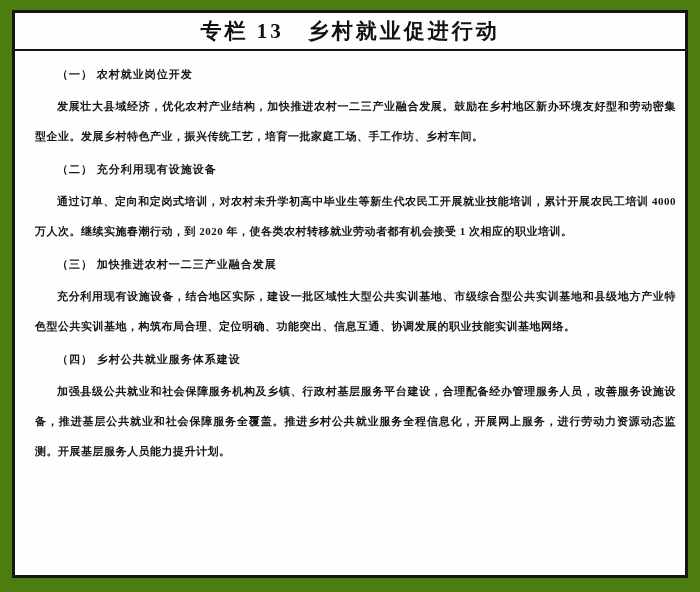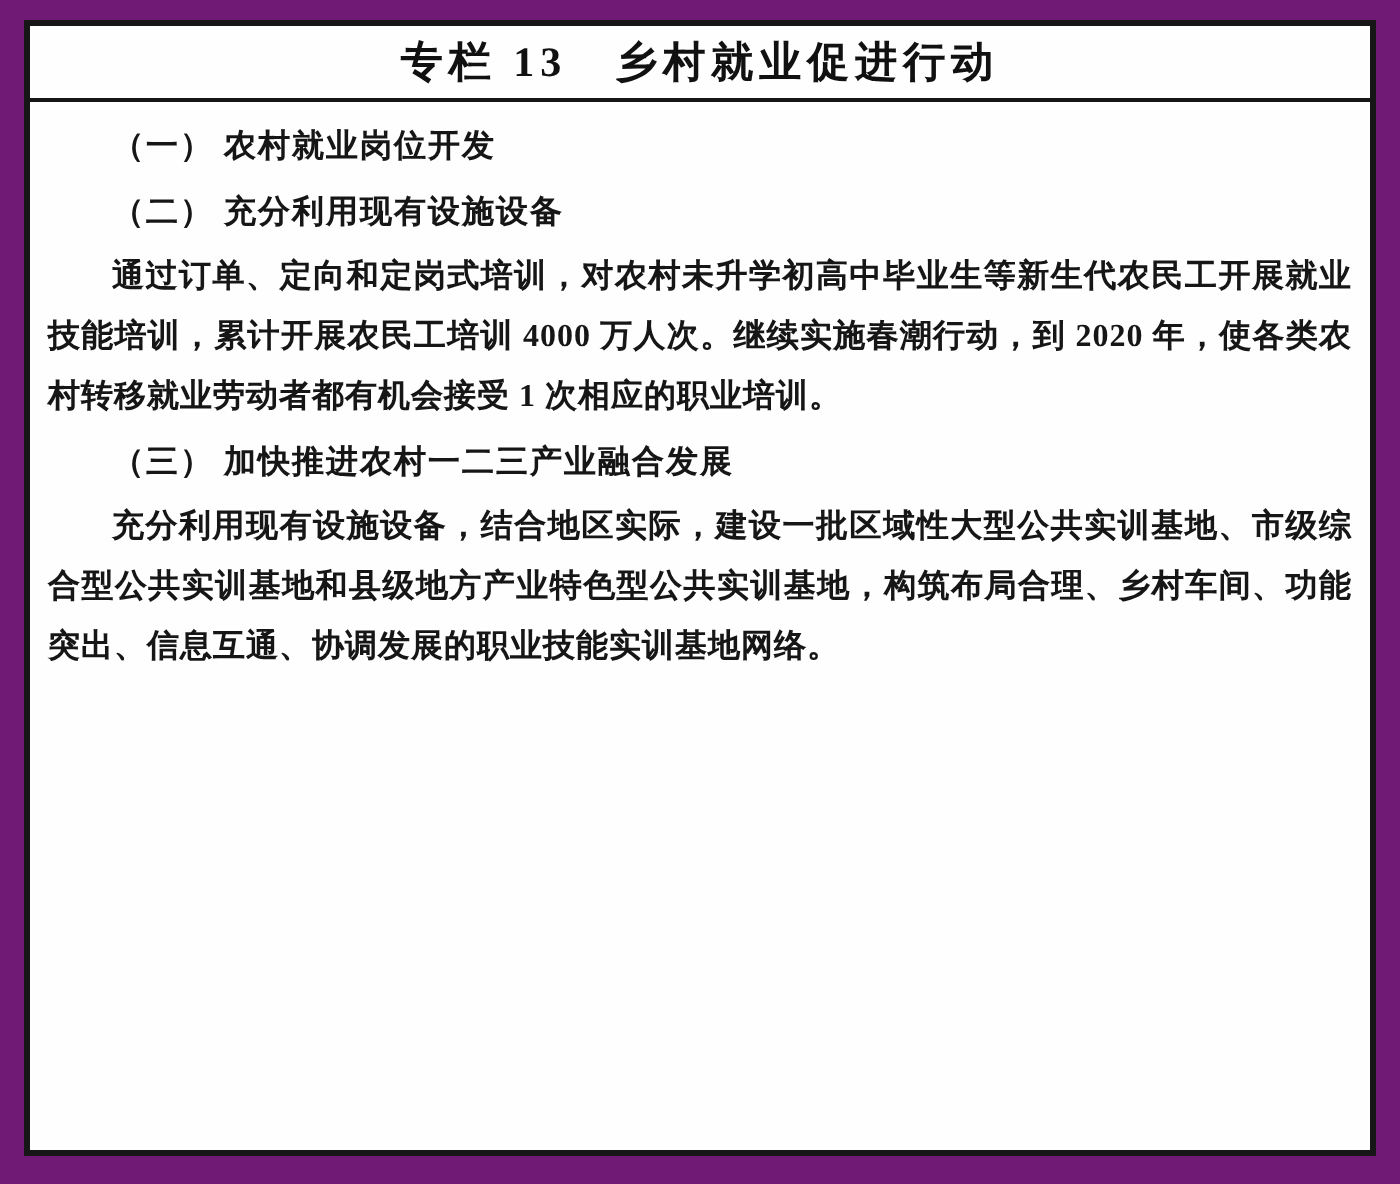--- a/index.html
+++ b/index.html
@@ -4,21 +4,21 @@
 <style>
   html, body {
     margin: 0;
     padding: 0;
     background: #ffffff;
   }
   .page {
     position: relative;
     width: 700px;
     height: 592px;
-    background: #701a75;
+    background: #4d7c0f;
     font-family: "Liberation Serif", "DejaVu Serif", serif;
     color: #151515;
   }
   .panel {
     position: absolute;
     left: 12px;
     top: 10px;
     width: 670px;
     height: 562px;
     border: 3px solid #161616;
@@ -30,22 +30,22 @@
     border-bottom: 2px solid #161616;
     display: flex;
     align-items: center;
     justify-content: center;
     font-size: 21px;
     font-weight: bold;
     letter-spacing: 3px;
     color: #111111;
   }
   .panel-body {
-    padding: 5px 9px 0 9px;
-    font-size: 16px;
+    padding: 5px 9px 0 20px;
+    font-size: 11px;
     line-height: 30px;
     font-weight: bold;
     text-align: justify;
     letter-spacing: 0.5px;
     color: #161616;
   }
   .sec-heading {
     text-indent: 2em;
     margin: 3px 0 2px 0;
     letter-spacing: 1px;
@@ -59,28 +59,33 @@
 </head>
 <body>
 
 <div class="page">
   <div class="panel">
     <div class="panel-title">专栏 13　乡村就业促进行动</div>
     <div class="panel-body">
 
       <div class="section">
         <div class="sec-heading">（一） 农村就业岗位开发</div>
+        <p class="sec-body">发展壮大县域经济，优化农村产业结构，加快推进农村一二三产业融合发展。鼓励在乡村地区新办环境友好型和劳动密集型企业。发展乡村特色产业，振兴传统工艺，培育一批家庭工场、手工作坊、乡村车间。</p>
       </div>
 
       <div class="section">
         <div class="sec-heading">（二） 充分利用现有设施设备</div>
         <p class="sec-body">通过订单、定向和定岗式培训，对农村未升学初高中毕业生等新生代农民工开展就业技能培训，累计开展农民工培训 4000 万人次。继续实施春潮行动，到 2020 年，使各类农村转移就业劳动者都有机会接受 1 次相应的职业培训。</p>
       </div>
 
       <div class="section">
         <div class="sec-heading">（三） 加快推进农村一二三产业融合发展</div>
-        <p class="sec-body">充分利用现有设施设备，结合地区实际，建设一批区域性大型公共实训基地、市级综合型公共实训基地和县级地方产业特色型公共实训基地，构筑布局合理、乡村车间、功能突出、信息互通、协调发展的职业技能实训基地网络。</p>
+        <p class="sec-body">充分利用现有设施设备，结合地区实际，建设一批区域性大型公共实训基地、市级综合型公共实训基地和县级地方产业特色型公共实训基地，构筑布局合理、定位明确、功能突出、信息互通、协调发展的职业技能实训基地网络。</p>
       </div>
 
+      <div class="section">
+        <div class="sec-heading">（四） 乡村公共就业服务体系建设</div>
+        <p class="sec-body">加强县级公共就业和社会保障服务机构及乡镇、行政村基层服务平台建设，合理配备经办管理服务人员，改善服务设施设备，推进基层公共就业和社会保障服务全覆盖。推进乡村公共就业服务全程信息化，开展网上服务，进行劳动力资源动态监测。开展基层服务人员能力提升计划。</p>
+      </div>
 
     </div>
   </div>
 </div>
 
 </body></html>

